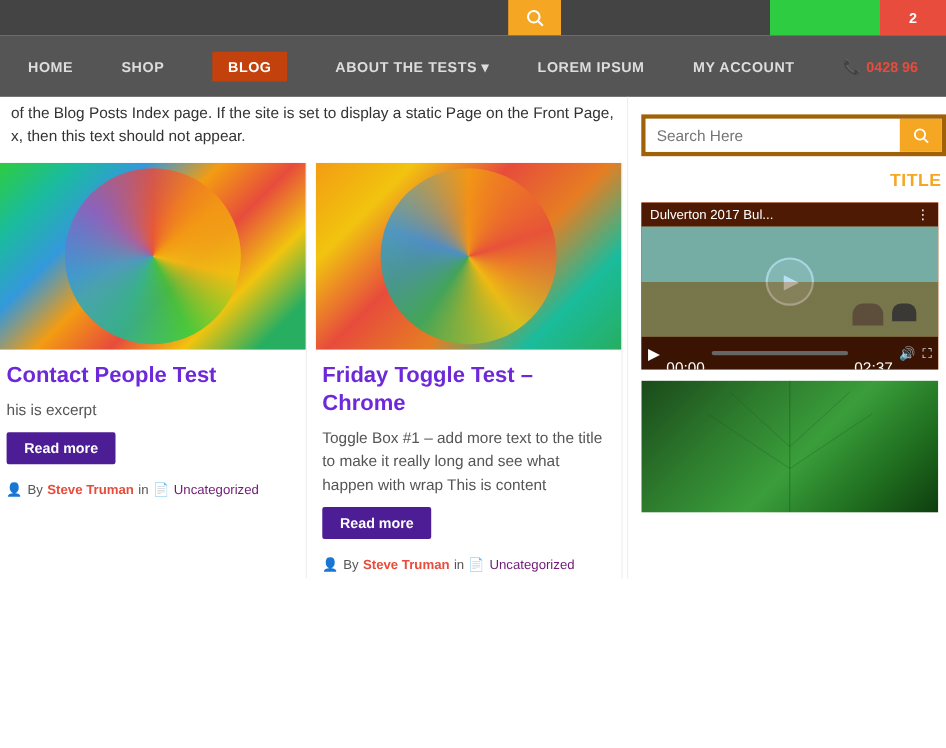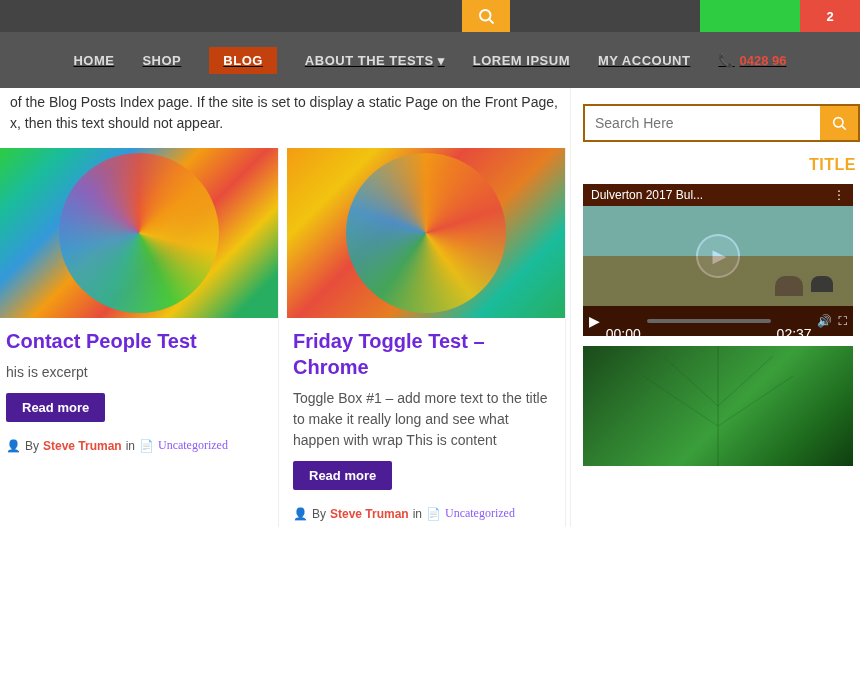--- a/index.html
+++ b/index.html
@@ -45,23 +45,22 @@
       right: 0;
     }
 
     
     .nav {
       background: #555;
       height: 56px;
       display: flex;
       align-items: center;
       justify-content: center;
-      gap: 28px;
+      gap: 44px;
       padding: 0 4px;
-      text-decoration: underline;
     }
     .nav-item {
       color: #ddd;
       text-decoration: none;
       font-size: 13px;
       font-weight: 600;
       letter-spacing: 0.5px;
       text-transform: uppercase;
       cursor: pointer;
       white-space: nowrap;
@@ -173,37 +172,36 @@
       gap: 4px;
       flex-wrap: wrap;
       margin-top: 6px;
     }
     .post-meta-author {
       color: #e74c3c;
       text-decoration: none;
       font-weight: 600;
     }
     .post-meta-cat {
-      color: #8b5cf6;
+      color: #701a75;
       text-decoration: none;
-      font-family: Liberation Serif, serif;
     }
 
     
     .sidebar {
       flex: 0 0 290px;
       padding: 0 0 0 12px;
       border-left: 1px solid #eee;
     }
 
     
     .search-bar {
       display: flex;
       margin: 16px 0 14px 0;
-      border: 2px solid #a16207;
+      border: 4px solid #a16207;
       height: 38px;
     }
     .search-input {
       flex: 1;
       border: none;
       outline: none;
       padding: 0 10px;
       font-size: 14px;
       color: #aaa;
     }

